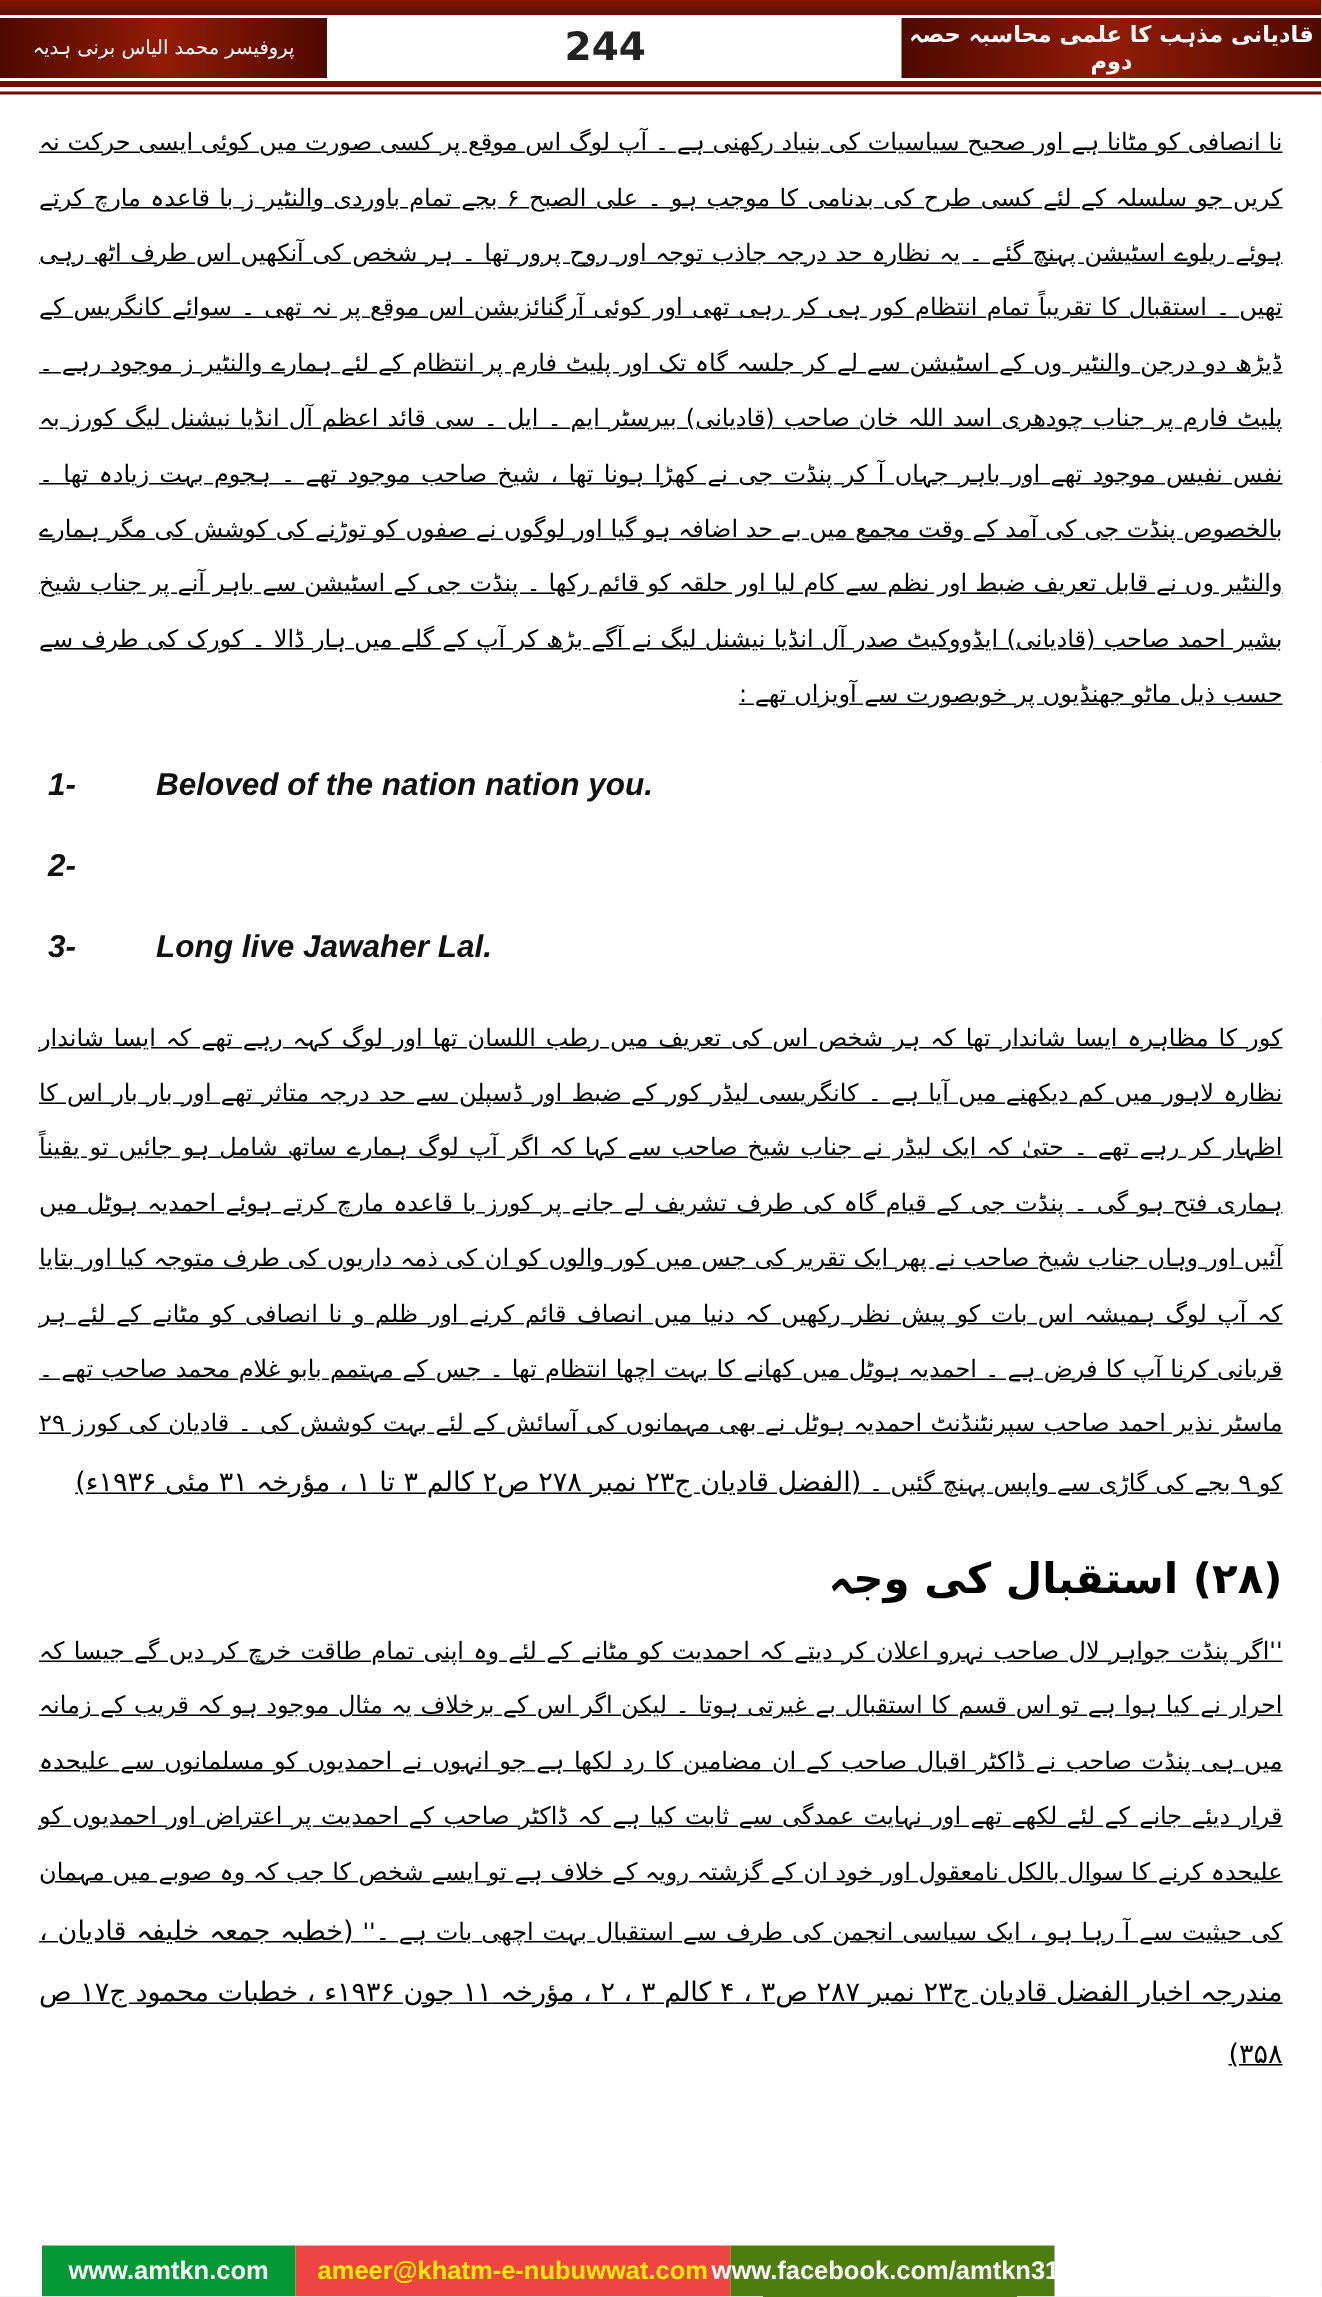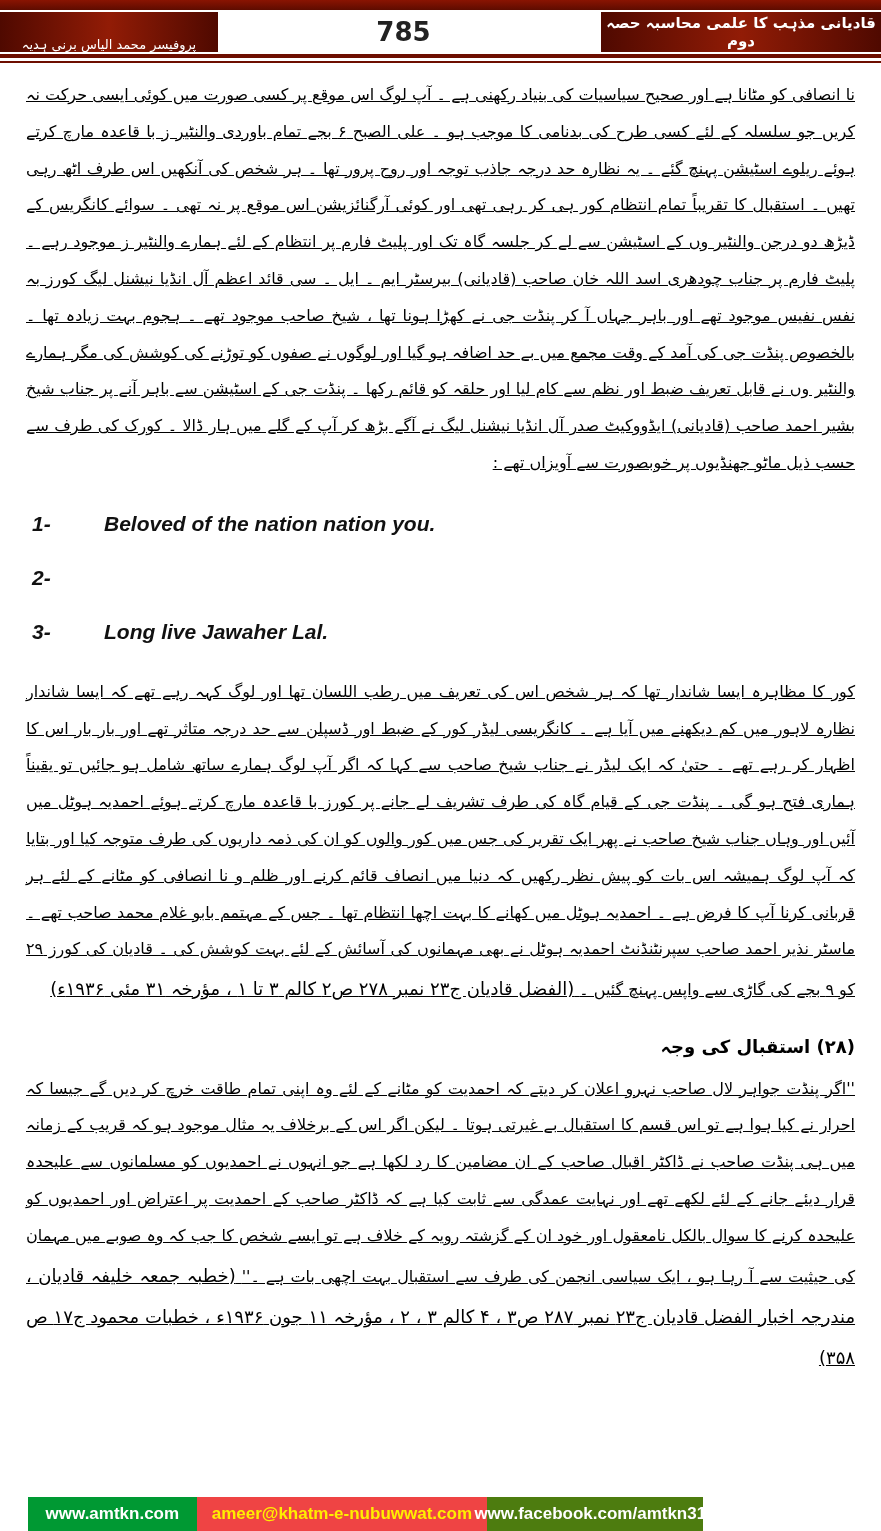--- a/index.html
+++ b/index.html
@@ -16,21 +16,21 @@
   .header-row {
     display:flex; align-items:stretch;
     height:40px; margin-top:2px;
   }
   .header-block {
     background:linear-gradient(90deg,#4f0900,#921c06 50%,#4f0900);
     color:#ffffff;
     display:flex; align-items:center; justify-content:center;
     text-align:center;
   }
-  .header-block.left  { width:218px; font-size:13px;align-items:flex-end; }
+  .header-block.left  { width:218px; font-size:13px; }
   .header-block.right { width:280px; font-size:15px; font-weight:bold;margin-left:12px; }
   .header-center {
     flex:1; display:flex; align-items:center; justify-content:center;
     color:#222; font-size:26px; font-weight:bold;
   }
   .rule-thick { height:4px; background:#6d0e00; margin-top:2px; }
   .rule-thin  { height:2px; background:#6d0e00; margin-top:3px; }
 
   .body-area {
     padding:14px 26px 0 26px;
@@ -55,21 +55,21 @@
     font-family:"Liberation Sans", sans-serif;
     font-weight:bold; font-style:italic;
     font-size:21px; color:#111;
     margin:30px 0;
   }
   .motto .num { width:72px; }
 
   .section-heading {
     direction:rtl;
     text-align:right;
-    font-size:18px;
+    font-size:28px;
     font-weight:bold;
     margin:26px 0 14px 0;
     color:#000;
   }
 
   .footer-bar {
     position:absolute; left:0; bottom:0;
     width:703px; height:34px;
     display:flex;
     font-family:"Liberation Sans", sans-serif;
@@ -85,21 +85,21 @@
 
 <div class="page">
 
   <div class="top-strip"></div>
 
   <div class="header-row">
     <div class="header-block left">
       <span>پروفیسر محمد الیاس برنی ہدیہ</span>
     </div>
     <div class="header-center">
-      <span>785</span>
+      <span>244</span>
     </div>
     <div class="header-block right">
       <span>قادیانی مذہب کا علمی محاسبہ حصہ دوم</span>
     </div>
   </div>
 
   <div class="rule-thick"></div>
   <div class="rule-thin"></div>
 
   <div class="body-area">

